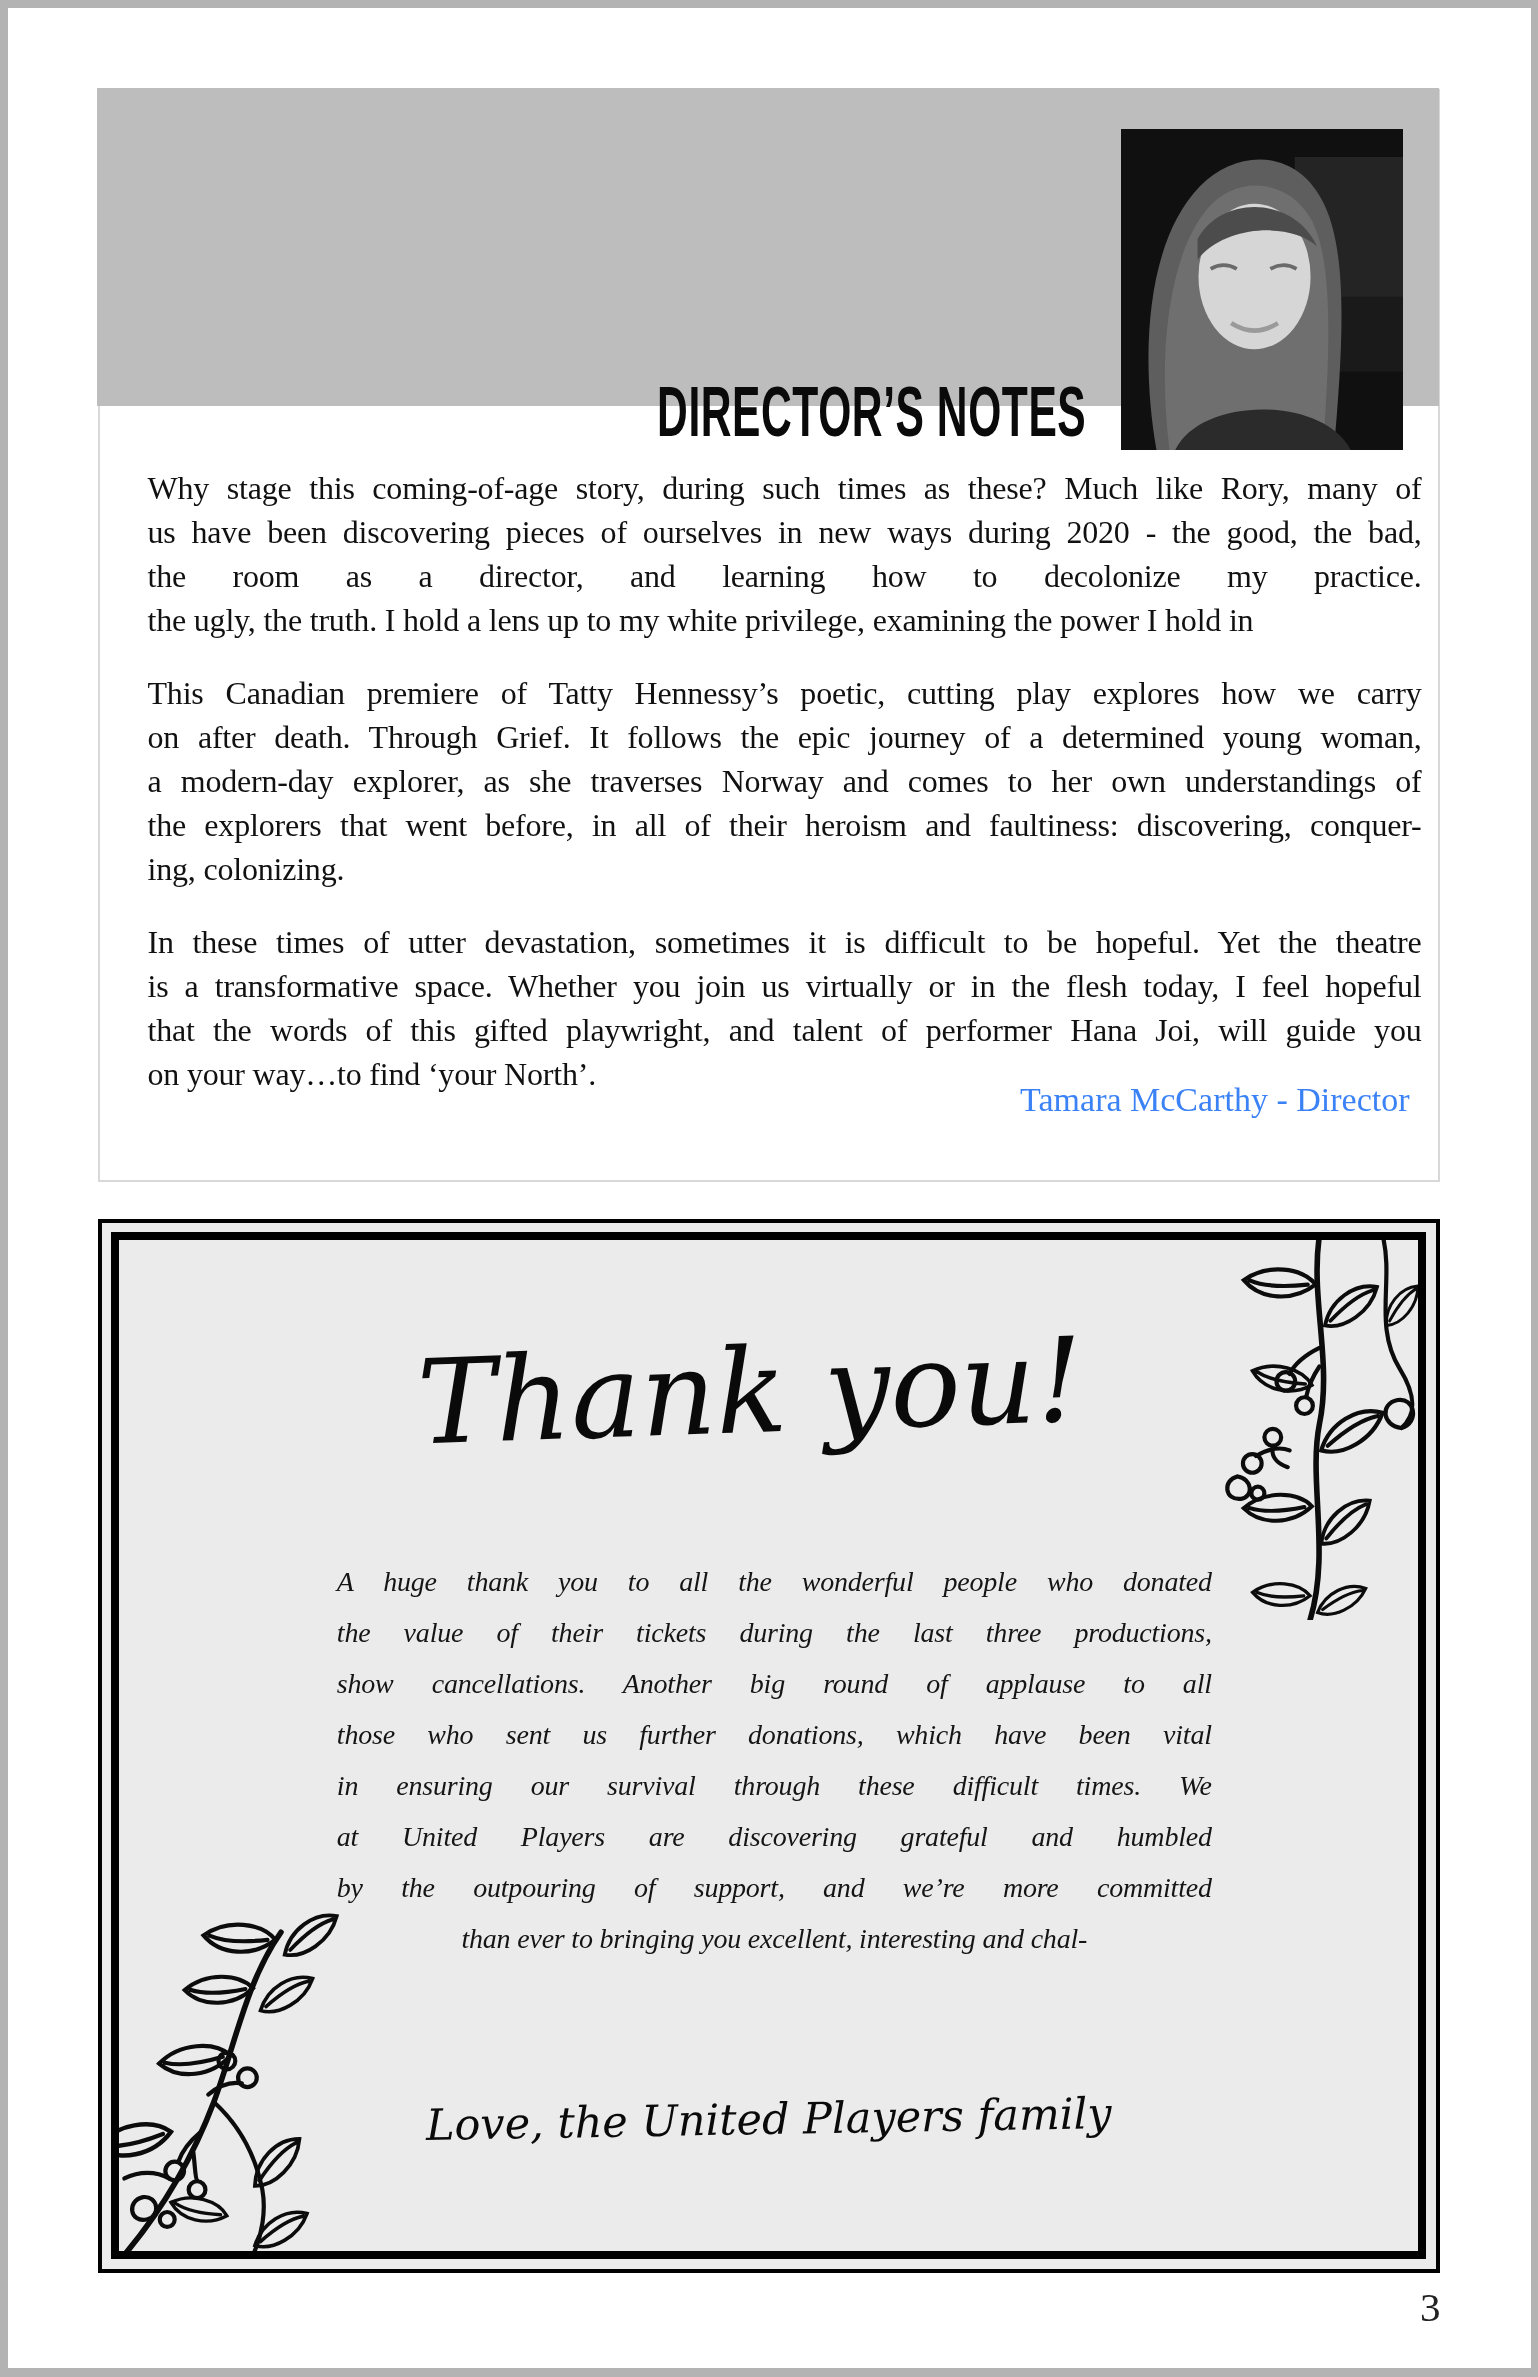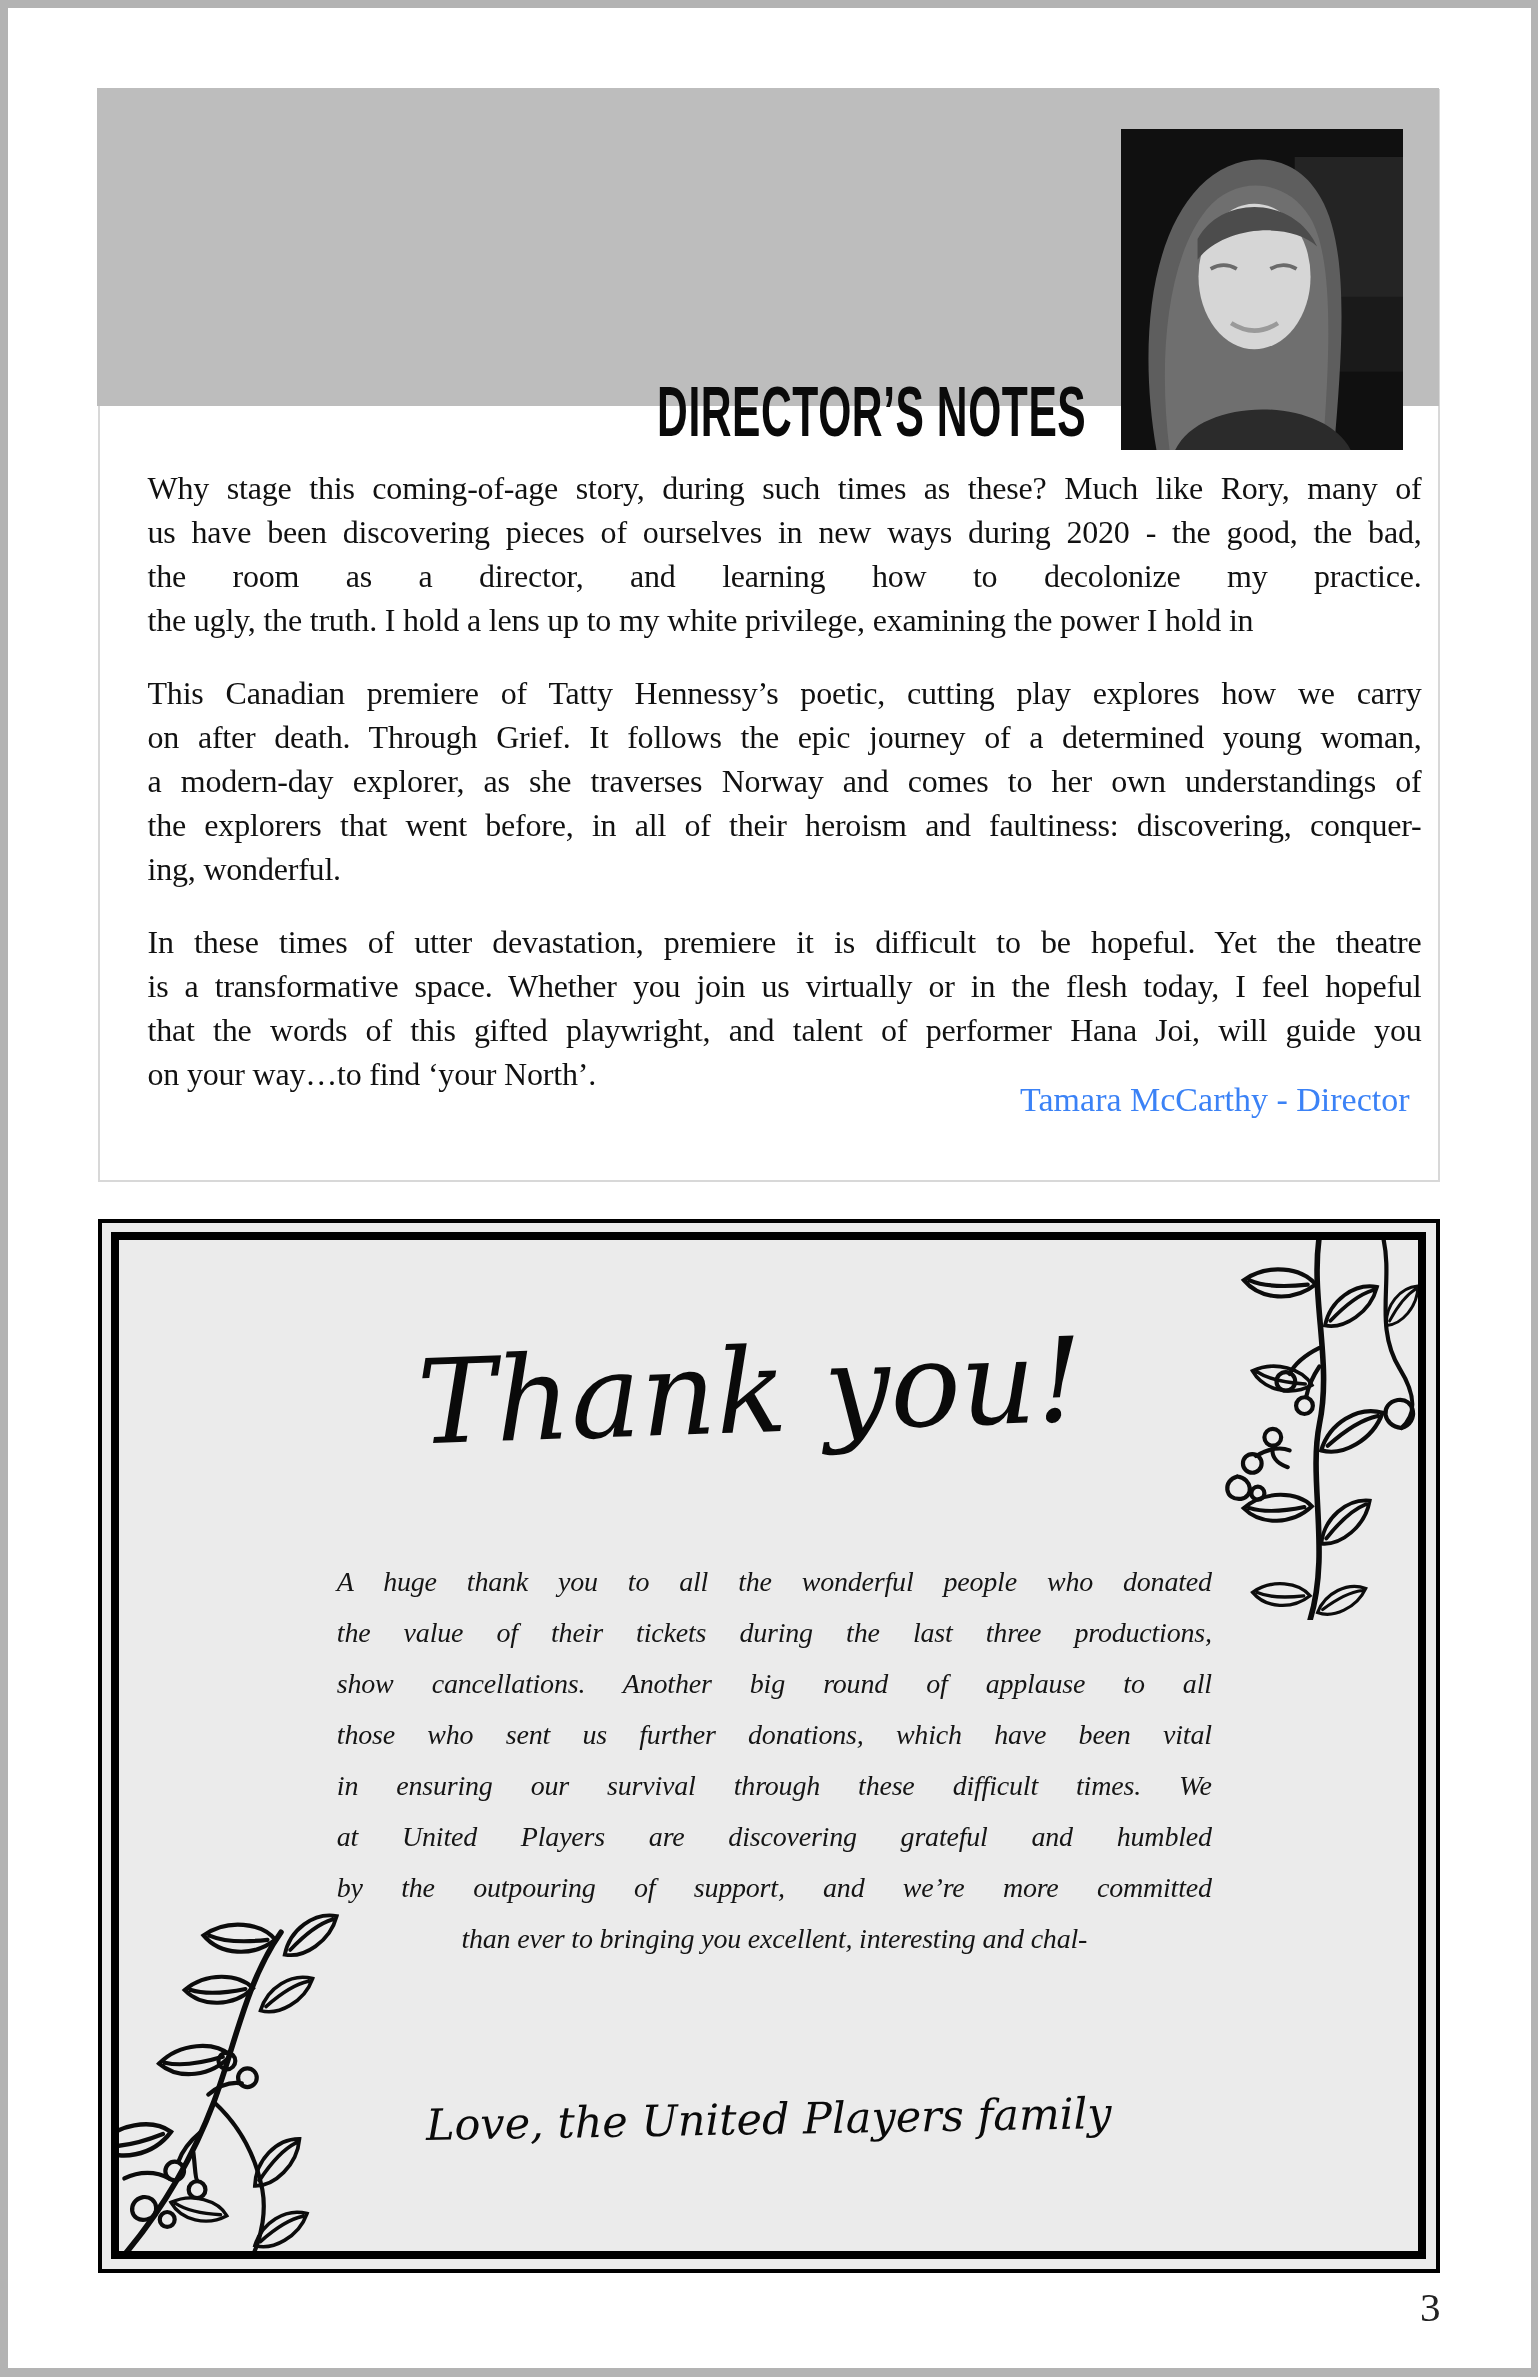--- a/index.html
+++ b/index.html
@@ -113,24 +113,24 @@
           <div class="nline">Why stage this coming-of-age story, during such times as these? Much like Rory, many of</div>
           <div class="nline">us have been discovering pieces of ourselves in new ways during 2020 - the good, the bad,</div>
           <div class="nline">the room as a director, and learning how to decolonize my practice.</div>
           <div class="nline">the ugly, the truth. I hold a lens up to my white privilege, examining the power I hold in</div>
         </div>
         <div class="para">
           <div class="nline">This Canadian premiere of Tatty Hennessy’s poetic, cutting play explores how we carry</div>
           <div class="nline">on after death. Through Grief. It follows the epic journey of a determined young woman,</div>
           <div class="nline">a modern-day explorer, as she traverses Norway and comes to her own understandings of</div>
           <div class="nline">the explorers that went before, in all of their heroism and faultiness: discovering, conquer-</div>
-          <div class="nline">ing, wonderful.</div>
+          <div class="nline">ing, colonizing.</div>
         </div>
         <div class="para">
-          <div class="nline">In these times of utter devastation, premiere it is difficult to be hopeful. Yet the theatre</div>
+          <div class="nline">In these times of utter devastation, sometimes it is difficult to be hopeful. Yet the theatre</div>
           <div class="nline">is a transformative space. Whether you join us virtually or in the flesh today, I feel hopeful</div>
           <div class="nline">that the words of this gifted playwright, and talent of performer Hana Joi, will guide you</div>
           <div class="nline">on your way…to find ‘your North’.</div>
         </div>
       </div>
 
     <div class="notes-signature">Tamara McCarthy - Director</div>
   </section>
 
   <section class="card">

